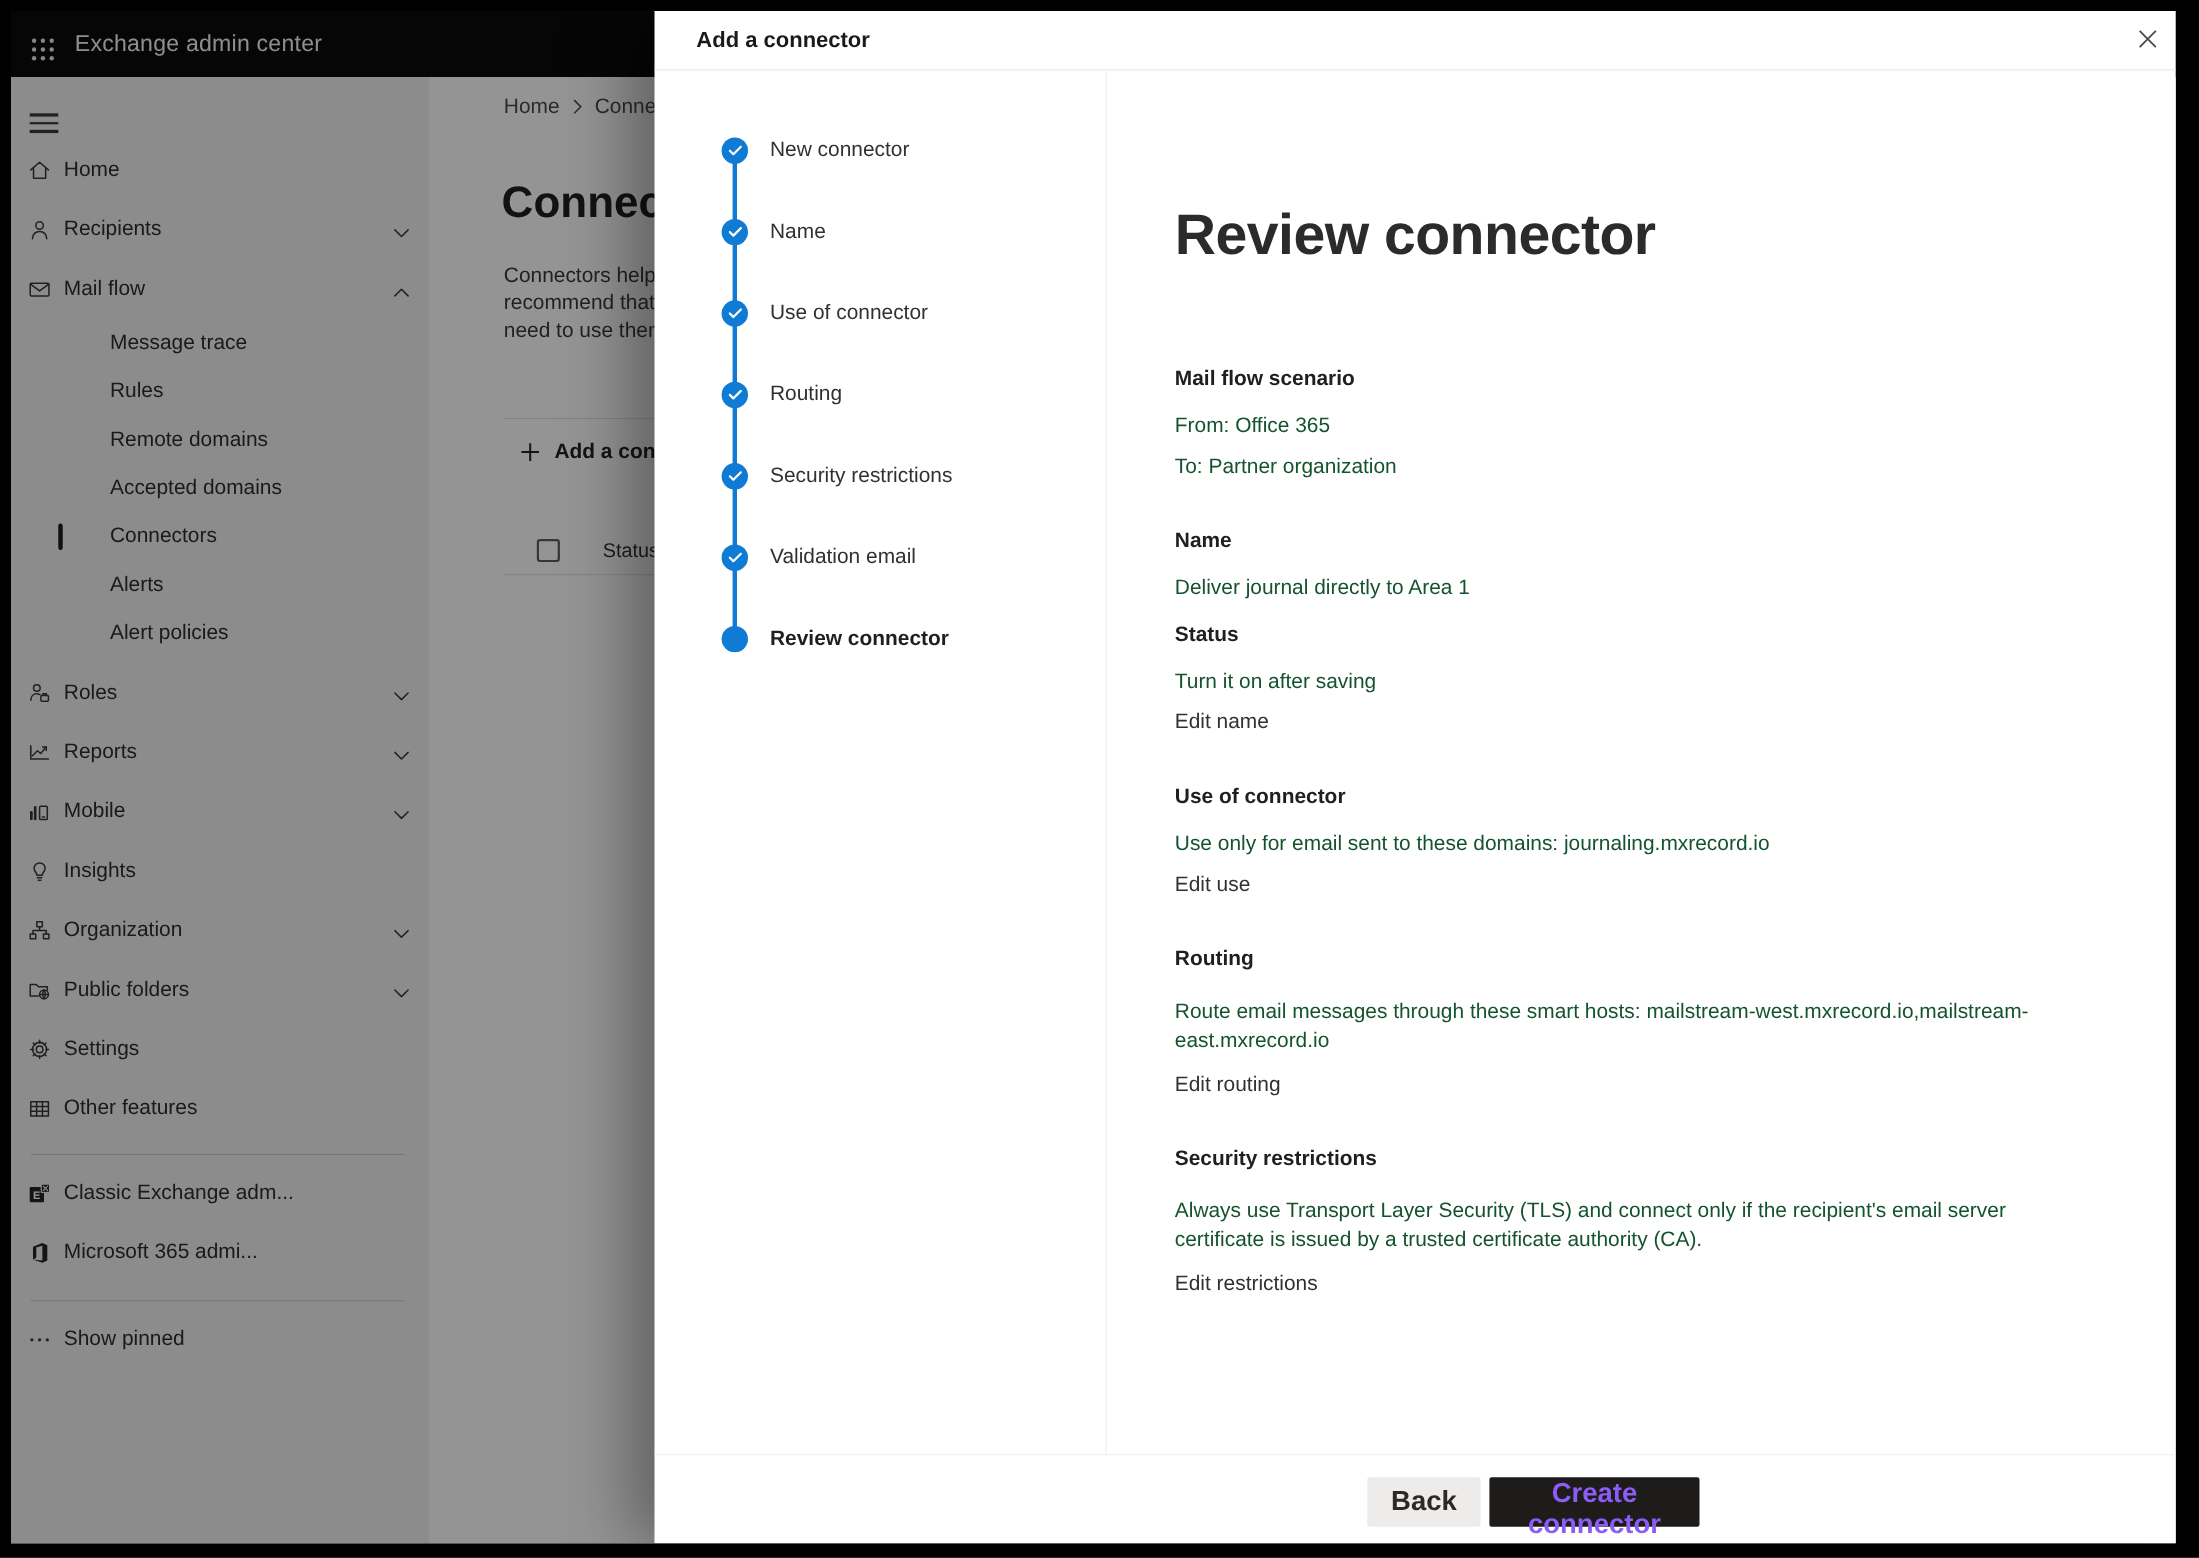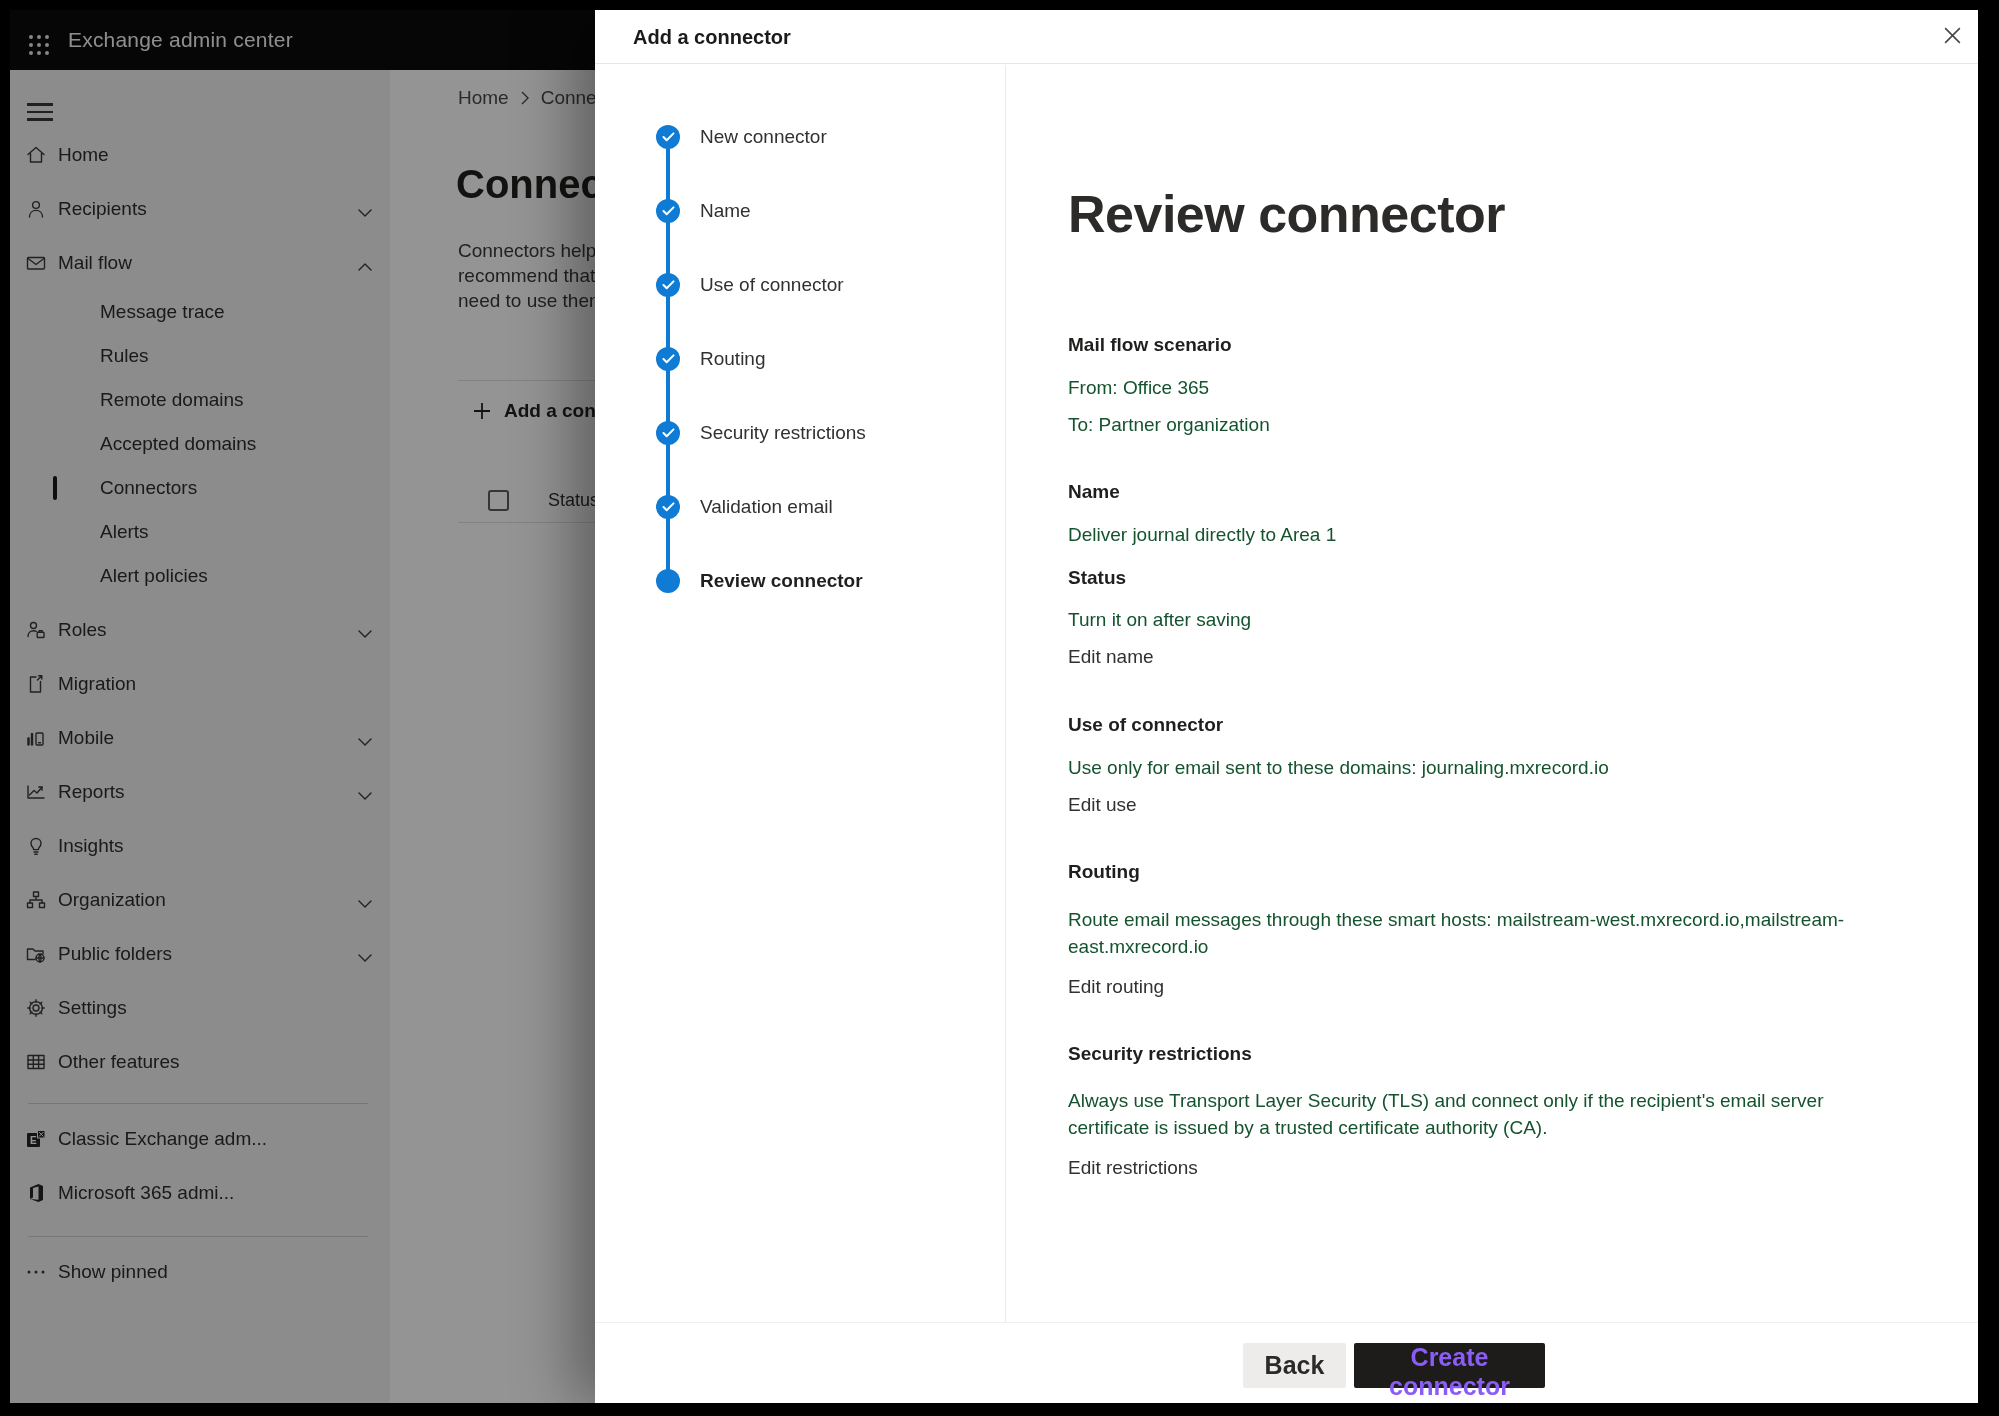--- a/index.html
+++ b/index.html
@@ -198,56 +198,47 @@
               <path d="M14 13 V11.8 H17.2 V13"></path>
             </svg>
           </span>
         <span class="lbl">Roles</span>
         <span class="chev">
           <svg class="line-ic" viewBox="0 0 14 8" width="14" height="8">
               <polyline points="1,1 7,7 13,1"></polyline>
             </svg></span>
       </div>
 
-      <div class="item">
-        <span class="ic">
-          <svg class="line-ic" viewBox="0 0 22 22" width="22" height="22">
-              <path d="M15.5 8.5 V19 H5.5 V4 H11"></path>
-              <path d="M12.5 7 L16.8 2.8 M16.8 2.8 H13.6 M16.8 2.8 V6"></path>
-            </svg>
-          </span>
-        <span class="lbl">Migration</span>
+
+      <div class="item">
+        <span class="ic">
+          <svg class="line-ic" viewBox="0 0 22 22" width="22" height="22">
+              <path d="M3 5 V17 H19"></path>
+              <polyline points="4.5,14 9,9.5 12,12 17,6"></polyline>
+              <path d="M13.8 6 H17 V9.2"></path>
+            </svg>
+          </span>
+        <span class="lbl">Reports</span>
+        <span class="chev">
+          <svg class="line-ic" viewBox="0 0 14 8" width="14" height="8">
+              <polyline points="1,1 7,7 13,1"></polyline>
+            </svg></span>
       </div>
 
       <div class="item">
         <span class="ic">
           <svg class="line-ic" viewBox="0 0 22 22" width="22" height="22">
               <path d="M3.5 17.5 V11"></path>
               <path d="M7 17.5 V7" style="stroke-width:2.4"></path>
               <path d="M3.5 17.5 V11.5" style="stroke-width:2.4"></path>
               <rect x="11" y="6" width="7" height="12" rx="1"></rect>
               <path d="M13.5 15.8 H15.5"></path>
             </svg>
           </span>
         <span class="lbl">Mobile</span>
-        <span class="chev">
-          <svg class="line-ic" viewBox="0 0 14 8" width="14" height="8">
-              <polyline points="1,1 7,7 13,1"></polyline>
-            </svg></span>
-      </div>
-
-      <div class="item">
-        <span class="ic">
-          <svg class="line-ic" viewBox="0 0 22 22" width="22" height="22">
-              <path d="M3 5 V17 H19"></path>
-              <polyline points="4.5,14 9,9.5 12,12 17,6"></polyline>
-              <path d="M13.8 6 H17 V9.2"></path>
-            </svg>
-          </span>
-        <span class="lbl">Reports</span>
         <span class="chev">
           <svg class="line-ic" viewBox="0 0 14 8" width="14" height="8">
               <polyline points="1,1 7,7 13,1"></polyline>
             </svg></span>
       </div>
 
       <div class="item">
         <span class="ic">
           <svg class="line-ic" viewBox="0 0 22 22" width="22" height="22">
               <path d="M11 3.5 C14 3.5 16 5.8 16 8.4 C16 10.3 15 11.5 14.1 12.6 C13.6 13.2 13.4 13.9 13.4 14.6 H8.6 C8.6 13.9 8.4 13.2 7.9 12.6 C7 11.5 6 10.3 6 8.4 C6 5.8 8 3.5 11 3.5 Z"></path>

